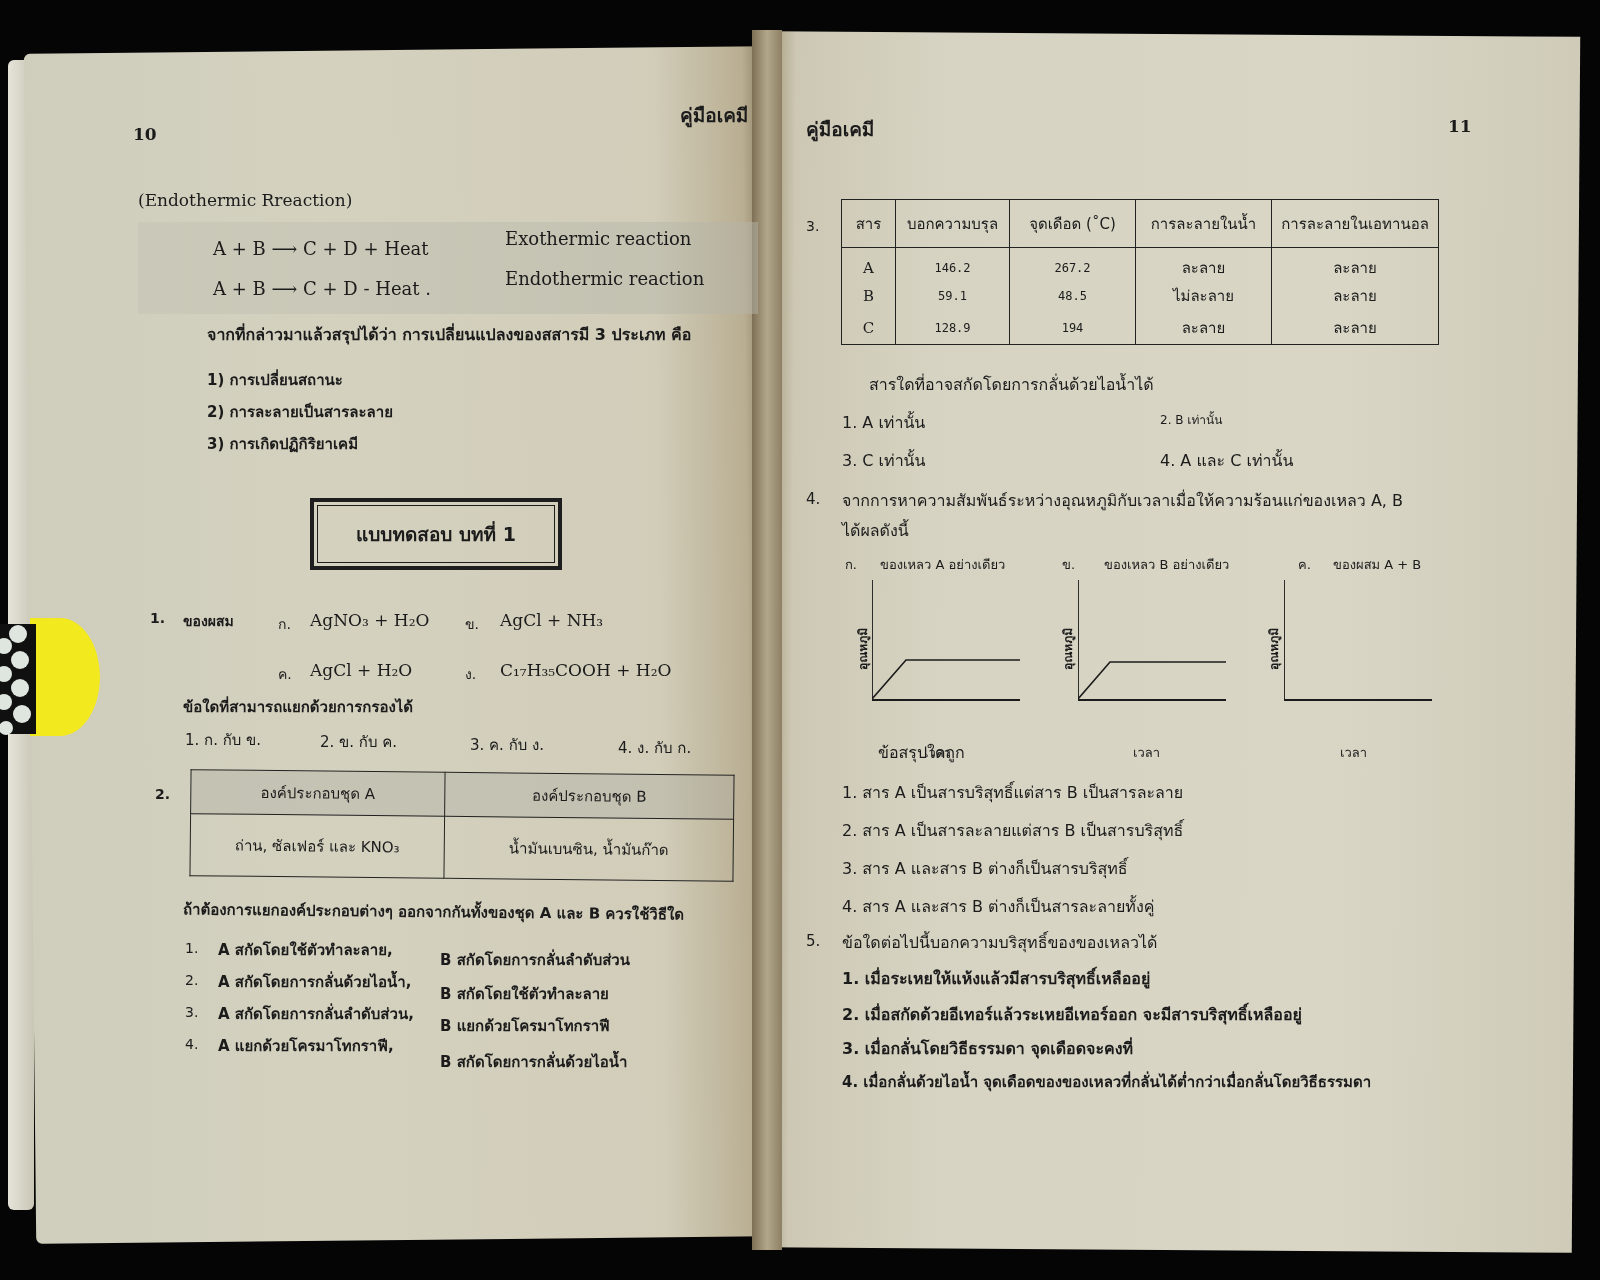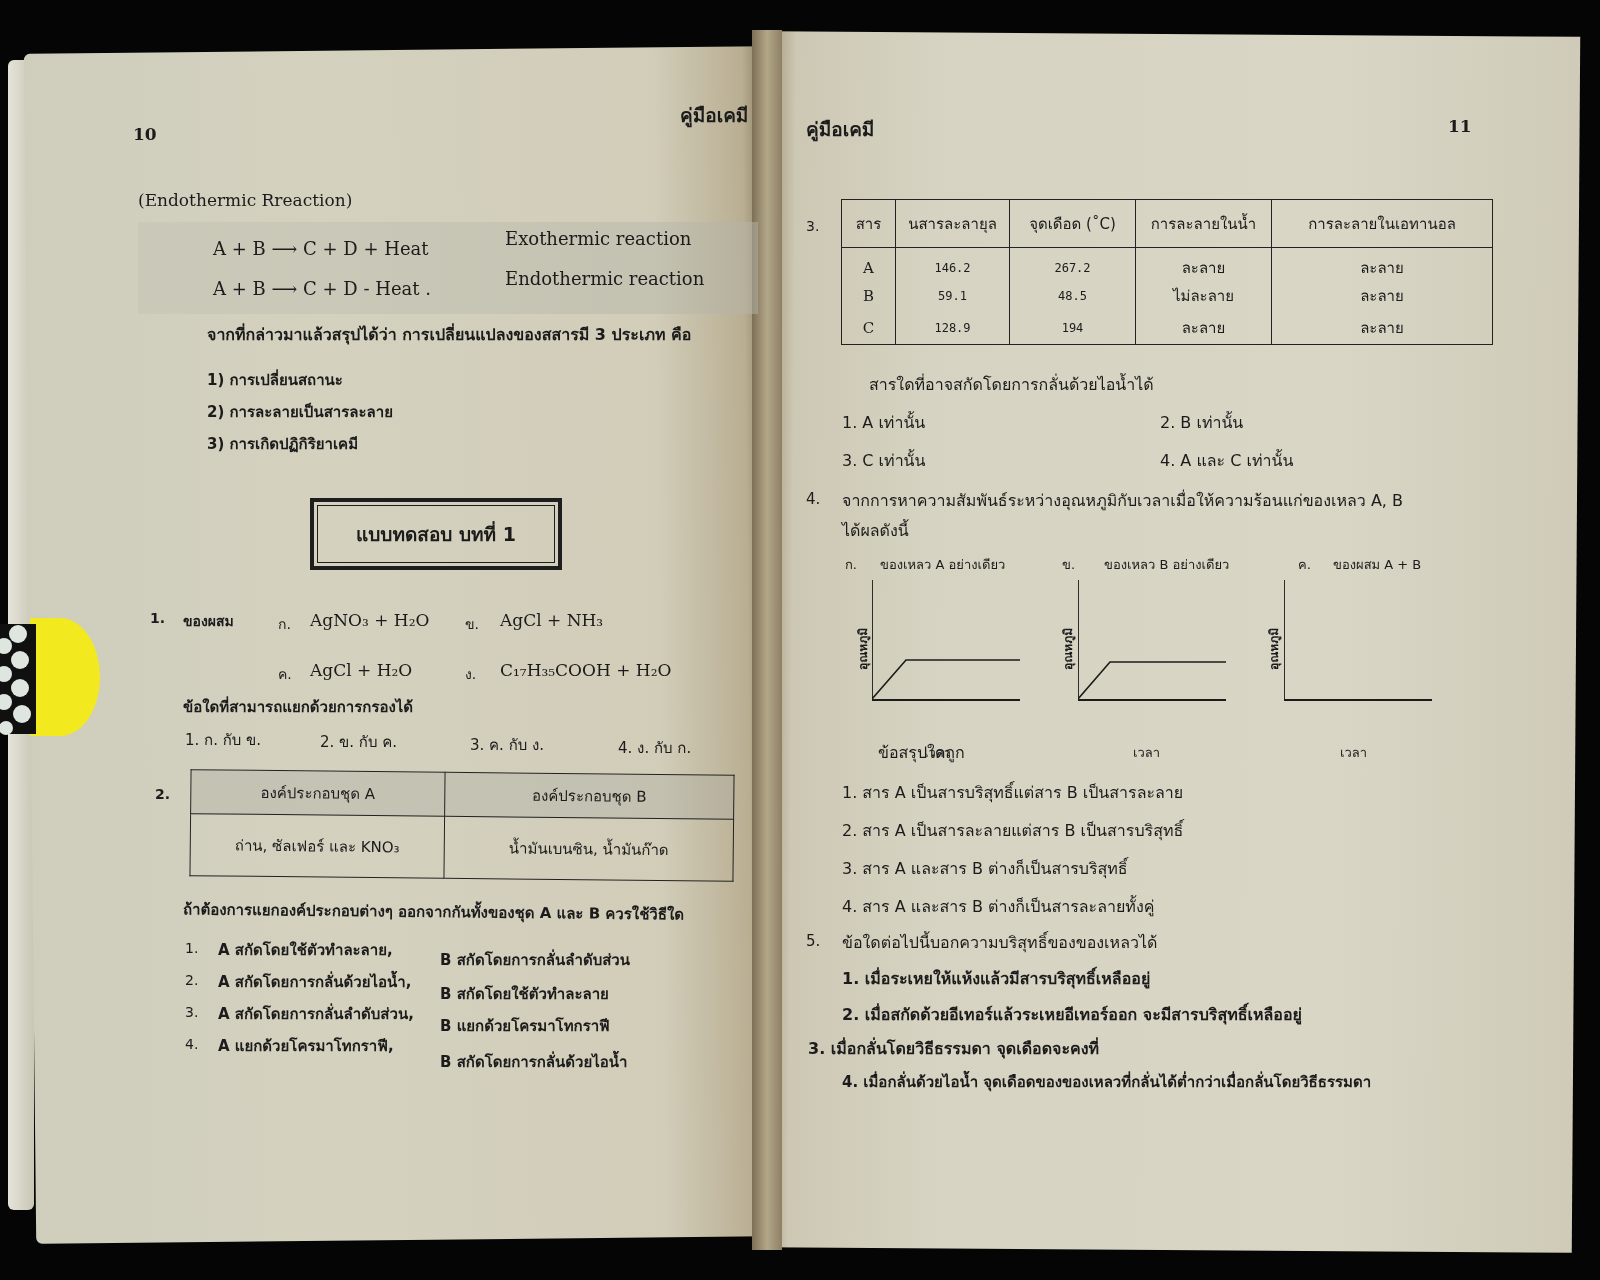--- a/index.html
+++ b/index.html
@@ -153,25 +153,25 @@
       <circle cx="4" cy="84" r="8"></circle>
     <circle cx="22" cy="96" r="9"></circle>
       <circle cx="6" cy="110" r="7"></circle>
   </g>
 </svg>
 
 <div class="abs running-head" style="left:806px; top:114px;">คู่มือเคมี</div>
 <div class="abs page-num" style="left:1448px; top:116px;">11</div>
 
 <div class="abs body-text" style="left:806px; top:218px; font-size:14px;">3.</div>
-<table class="tbl tbl3" style="left:841px; top:199px; width:652px;">
+<table class="tbl tbl3" style="left:841px; top:199px; width:598px;">
   <tbody>
       <tr style="height:48px;">
     <td style="width:54px;">สาร</td>
-    <td style="width:114px;">นสารละลายุล</td>
+    <td style="width:114px;">บอกความบรุล</td>
     <td style="width:126px;">จุดเดือด (˚C)</td>
     <td style="width:136px;">การละลายในน้ำ</td>
     <td>การละลายในเอทานอล</td>
   </tr>
   <tr>
     <td style="border-bottom:none; padding-top:8px; font-family:'DejaVu Serif',serif; font-size:15px;">A</td>
     <td class="num" style="border-bottom:none; padding-top:8px;">146.2</td>
     <td class="num" style="border-bottom:none; padding-top:8px;">267.2</td>
     <td style="border-bottom:none; padding-top:8px;">ละลาย</td>
     <td style="border-bottom:none; padding-top:8px;">ละลาย</td>
@@ -187,21 +187,21 @@
     <td style="border-top:none; font-family:'DejaVu Serif',serif; font-size:15px;">C</td>
     <td class="num" style="border-top:none;">128.9</td>
     <td class="num" style="border-top:none;">194</td>
     <td style="border-top:none;">ละลาย</td>
     <td style="border-top:none;">ละลาย</td>
   </tr>
 </tbody>
   </table>
 <div class="abs body-text" style="left:842px; top:372px; font-size:16px;margin-left:27px;">สารใดที่อาจสกัดโดยการกลั่นด้วยไอน้ำได้</div>
 <div class="abs body-text" style="left:842px; top:410px; font-size:16px;">1.   A  เท่านั้น</div>
-<div class="abs body-text" style="left:1160px; top:410px; font-size:16px;">2.   B  เท่านั้น</div>
+<div class="abs body-text" style="left:1160px; top:410px; font-size:12px;">2.   B  เท่านั้น</div>
 <div class="abs body-text" style="left:842px; top:448px; font-size:16px;">3.   C  เท่านั้น</div>
 <div class="abs body-text" style="left:1160px; top:448px; font-size:16px;">4.   A และ C เท่านั้น</div>
 
 <div class="abs body-text" style="left:806px; top:490px; font-size:15px;">4.</div>
 <div class="abs body-text" style="left:842px; top:488px; font-size:16px;">จากการหาความสัมพันธ์ระหว่างอุณหภูมิกับเวลาเมื่อให้ความร้อนแก่ของเหลว A, B</div>
 <div class="abs body-text" style="left:842px; top:518px; font-size:16px;">ได้ผลดังนี้</div>
 
 <div class="abs gtitle" style="left:845px; top:554px;">ก.</div>
 <div class="abs gtitle" style="left:880px; top:554px;">ของเหลว A อย่างเดียว</div>
 <div class="abs gtitle" style="left:1062px; top:554px;">ข.</div>
@@ -238,14 +238,14 @@
 <div class="abs body-text" style="left:878px; top:740px; font-size:16px;">ข้อสรุปใดถูก</div>
 <div class="abs body-text" style="left:842px; top:780px; font-size:16px;">1.   สาร A เป็นสารบริสุทธิ์แต่สาร B เป็นสารละลาย</div>
 <div class="abs body-text" style="left:842px; top:818px; font-size:16px;">2.   สาร A เป็นสารละลายแต่สาร B เป็นสารบริสุทธิ์</div>
 <div class="abs body-text" style="left:842px; top:856px; font-size:16px;">3.   สาร A และสาร B ต่างก็เป็นสารบริสุทธิ์</div>
 <div class="abs body-text" style="left:842px; top:894px; font-size:16px;">4.   สาร A และสาร B ต่างก็เป็นสารละลายทั้งคู่</div>
 
 <div class="abs body-text" style="left:806px; top:932px; font-size:15px;">5.</div>
 <div class="abs body-text" style="left:842px; top:930px; font-size:16px; font-weight:normal;">ข้อใดต่อไปนี้บอกความบริสุทธิ์ของของเหลวได้</div>
 <div class="abs body-text" style="left:842px; top:966px; font-size:16px; font-weight:bold;">1.   เมื่อระเหยให้แห้งแล้วมีสารบริสุทธิ์เหลืออยู่</div>
 <div class="abs body-text" style="left:842px; top:1002px; font-size:16px; font-weight:bold;">2.   เมื่อสกัดด้วยอีเทอร์แล้วระเหยอีเทอร์ออก จะมีสารบริสุทธิ์เหลืออยู่</div>
-<div class="abs body-text" style="left:808px; top:1036px; font-size:16px; font-weight:bold;">3.   เมื่อกลั่นโดยวิธีธรรมดา จุดเดือดจะคงที่</div>
+<div class="abs body-text" style="left:842px; top:1036px; font-size:16px; font-weight:bold;">3.   เมื่อกลั่นโดยวิธีธรรมดา จุดเดือดจะคงที่</div>
 <div class="abs body-text" style="left:842px; top:1070px; font-size:15px; font-weight:bold;">4.   เมื่อกลั่นด้วยไอน้ำ จุดเดือดของของเหลวที่กลั่นได้ต่ำกว่าเมื่อกลั่นโดยวิธีธรรมดา</div>
 
 </body></html>

